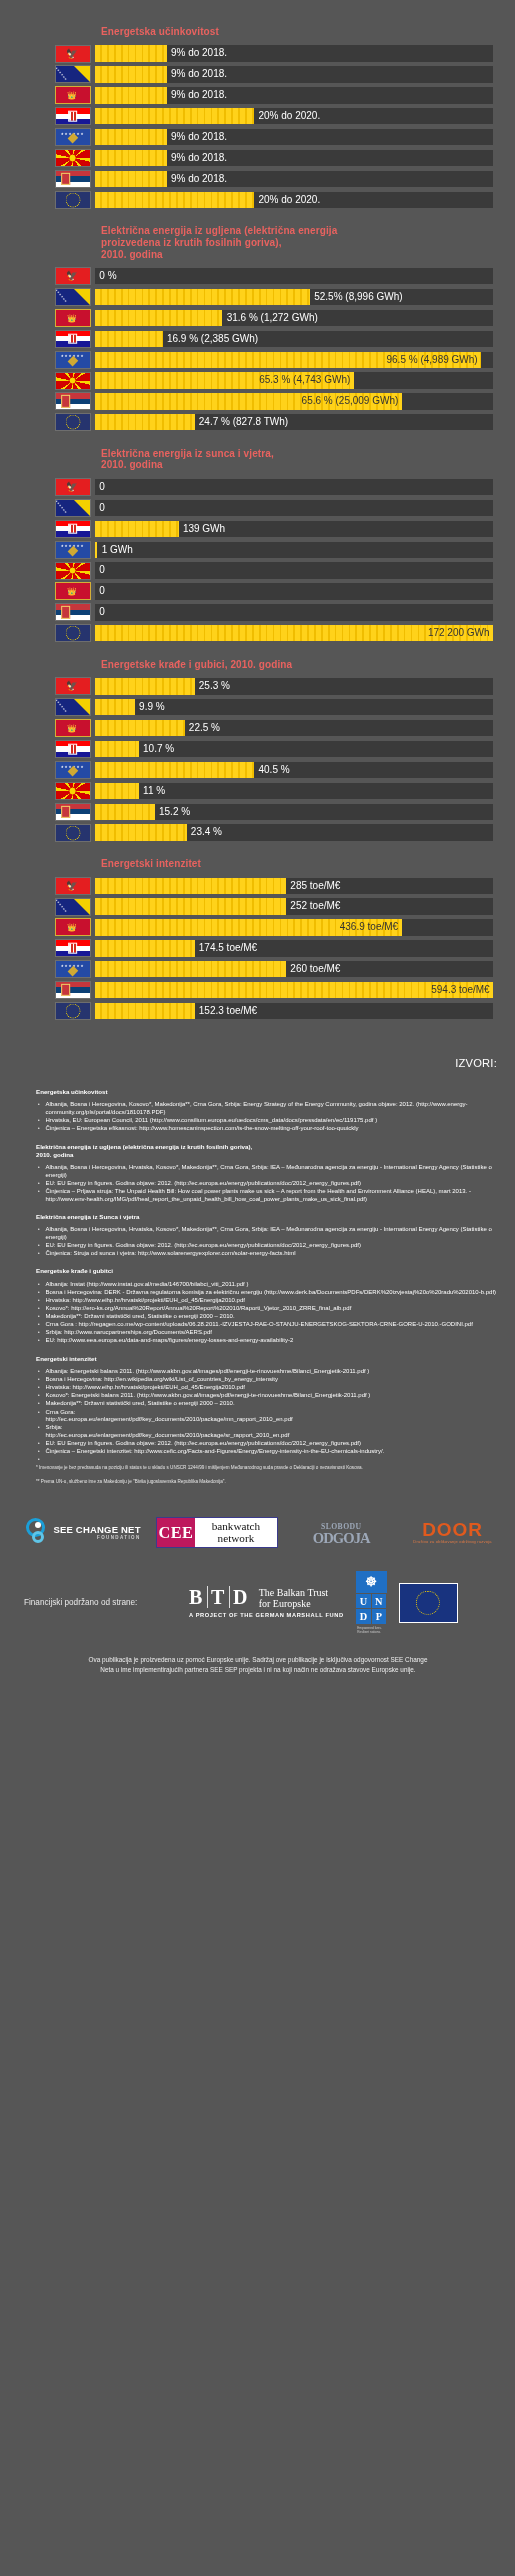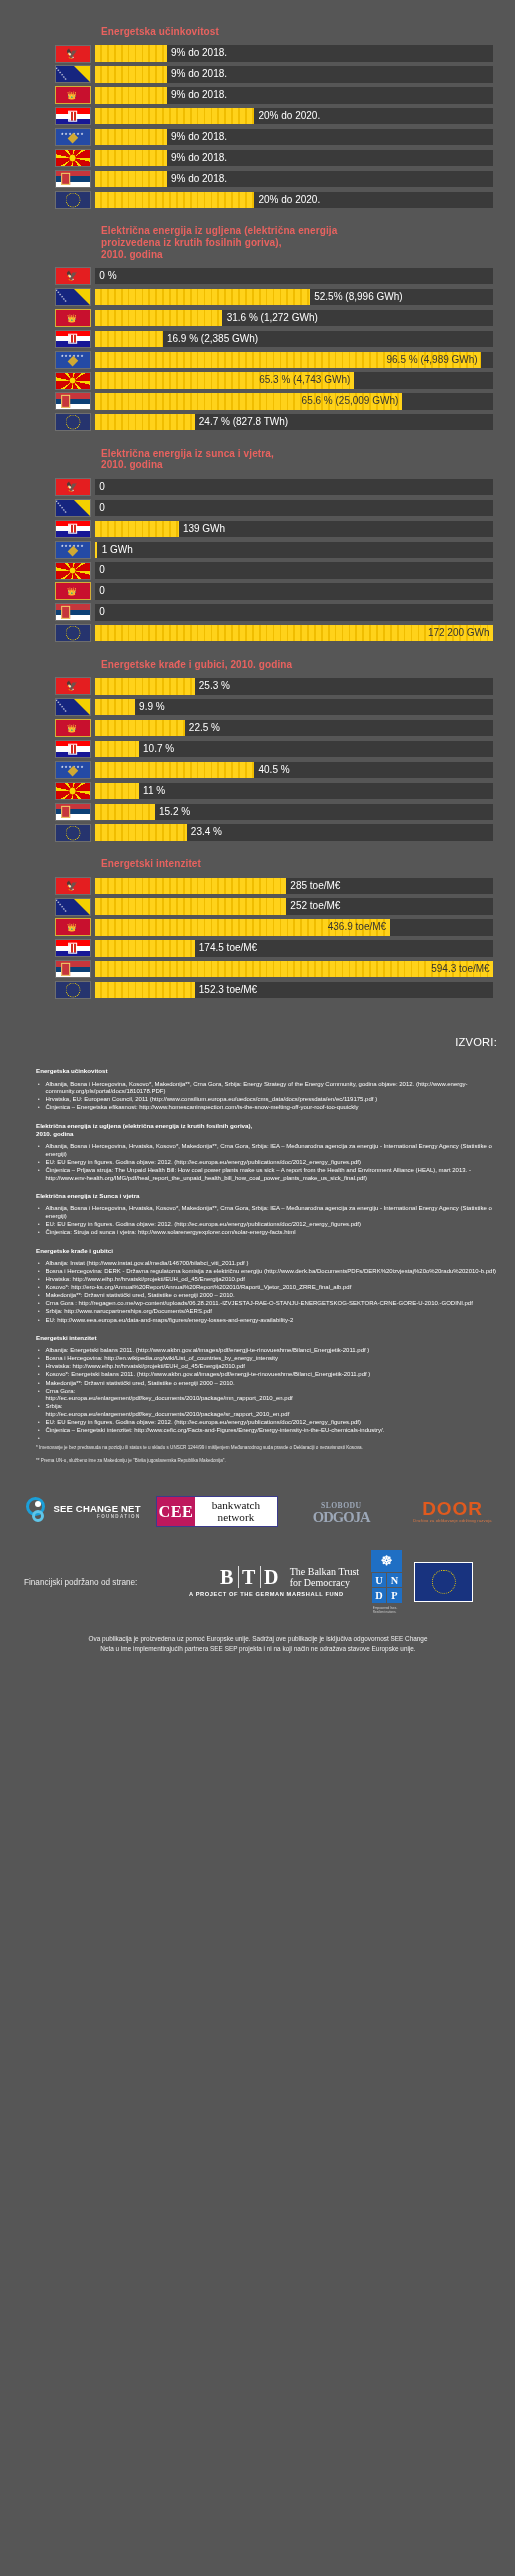--- a/index.html
+++ b/index.html
@@ -196,21 +196,21 @@
   .funders{
     display:flex;align-items:center;
     padding:13.8px 19px 0 24px;
     gap:12px;
   }
   .fund-label{font-size:8.2px;color:#e9e9e9;flex:none;width:153px;}
   .btd{flex:none;}
   .btd-top{display:flex;align-items:flex-start;gap:6.9px;}
   .btd-letters{
     font-family:"Liberation Serif",serif;font-size:20px;font-weight:bold;color:#ffffff;
-    letter-spacing:0.9px;line-height:20.6px;margin-left:31px;
+    letter-spacing:0.9px;line-height:20.6px;
   }
   .btd-letters span{padding:0 3.4px;border-left:0.9px solid #dddddd;}
   .btd-letters span:first-child{border-left:0;padding-left:0;}
   .btd-name{
     font-family:"Liberation Serif",serif;color:#ffffff;font-size:10px;line-height:10.7px;padding-top:0.9px;
   }
   .btd-sub{
     font-size:5.7px;font-weight:bold;color:#ffffff;letter-spacing:0.6px;margin-top:2.6px;
   }
   .undp{width:31px;flex:none;text-align:center;}
@@ -763,37 +763,49 @@
               <div class="barlabel">252 toe/M€</div>
             </div>
           </div>
           <div class="row">
             <div class="flagcell">
               <div class="flag f-me">
                 <div class="crest">👑</div>
               </div>
             </div>
             <div class="track">
-              <div class="bar" style="width: 74%;">
+              <div class="bar" style="width: 74%; padding-left: 12px;">
                 <div class="barlabel inside">436.9 toe/M€</div>
               </div>
             </div>
           </div>
           <div class="row">
             <div class="flagcell">
               <div class="flag f-hr">
                 <div class="s1"></div>
                 <div class="s2"></div>
                 <div class="s3"></div>
                 <div class="shield"></div>
               </div>
             </div>
             <div class="track">
               <div class="bar" style="width: 25%;"></div>
               <div class="barlabel">174.5 toe/M€</div>
+            </div>
+          </div>
+          <div class="row">
+            <div class="flagcell">
+              <div class="flag f-xk">
+                <div class="arc">★★★★★★</div>
+                <div class="map"></div>
+              </div>
+            </div>
+            <div class="track">
+              <div class="bar" style="width: 48%;"></div>
+              <div class="barlabel">260 toe/M€</div>
             </div>
           </div>
           <div class="row">
             <div class="flagcell">
               <div class="flag f-rs">
                 <div class="r1"></div>
                 <div class="r2"></div>
                 <div class="r3"></div>
                 <div class="arms"></div>
               </div>
@@ -918,21 +930,21 @@
   <div class="funders">
     <div class="fund-label">Financijski podržano od strane:</div>
 
     <div class="btd">
       <div class="btd-top">
         <div class="btd-letters">
           <span>B</span><span>T</span><span>D</span>
         </div>
         <div class="btd-name">
           <div>The Balkan Trust</div>
-          <div>for Democracy</div>
+          <div>for Europske</div>
         </div>
       </div>
       <div class="btd-sub">A PROJECT OF THE GERMAN MARSHALL FUND</div>
     </div>
 
     <div class="undp">
       <div class="ublock uglobe">☸</div>
       <div class="urow">
         <div class="ublock ucell">U</div>
         <div class="ublock ucell">N</div>

